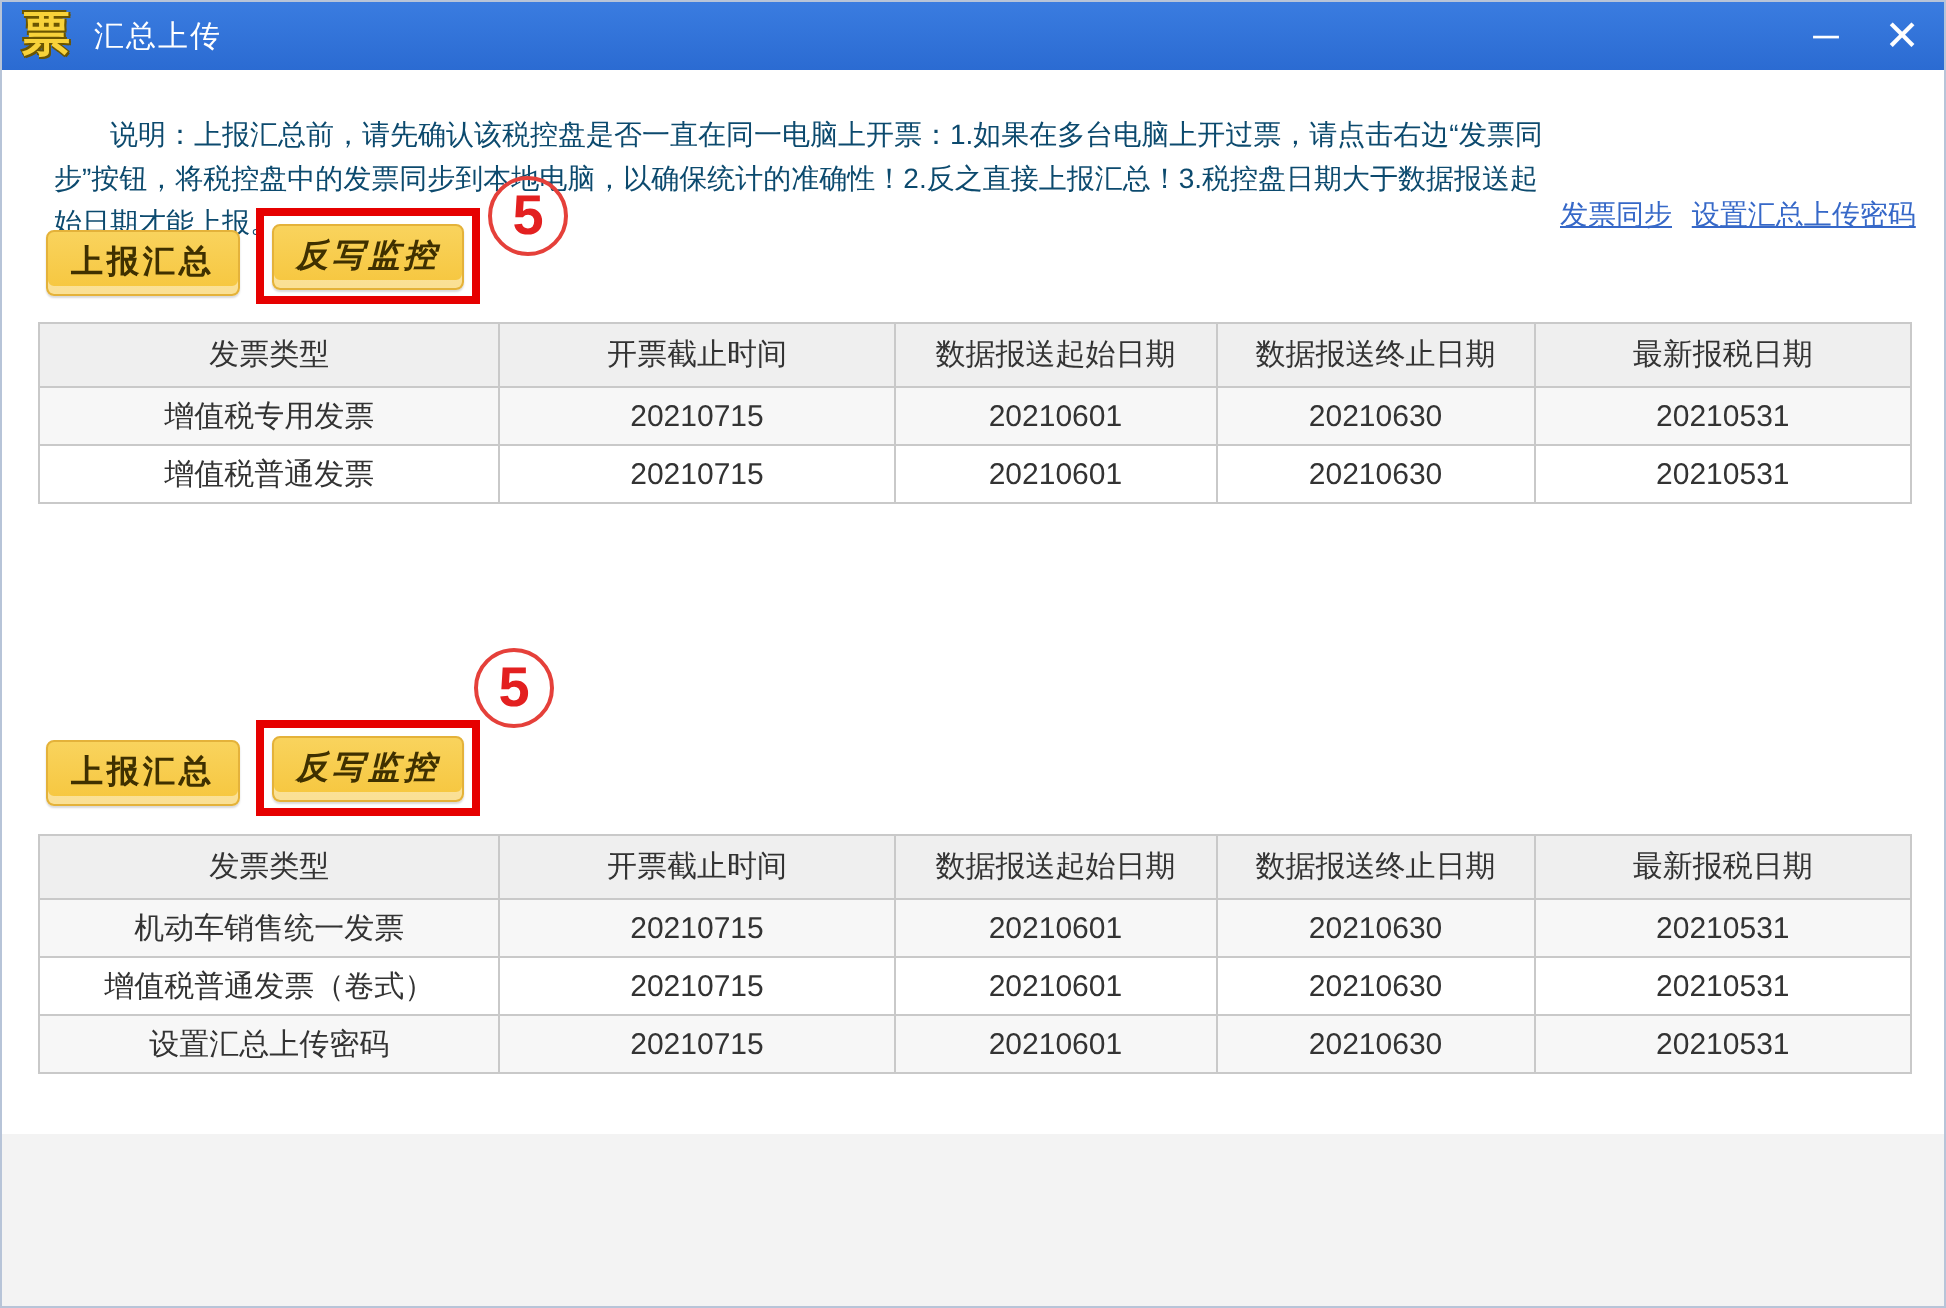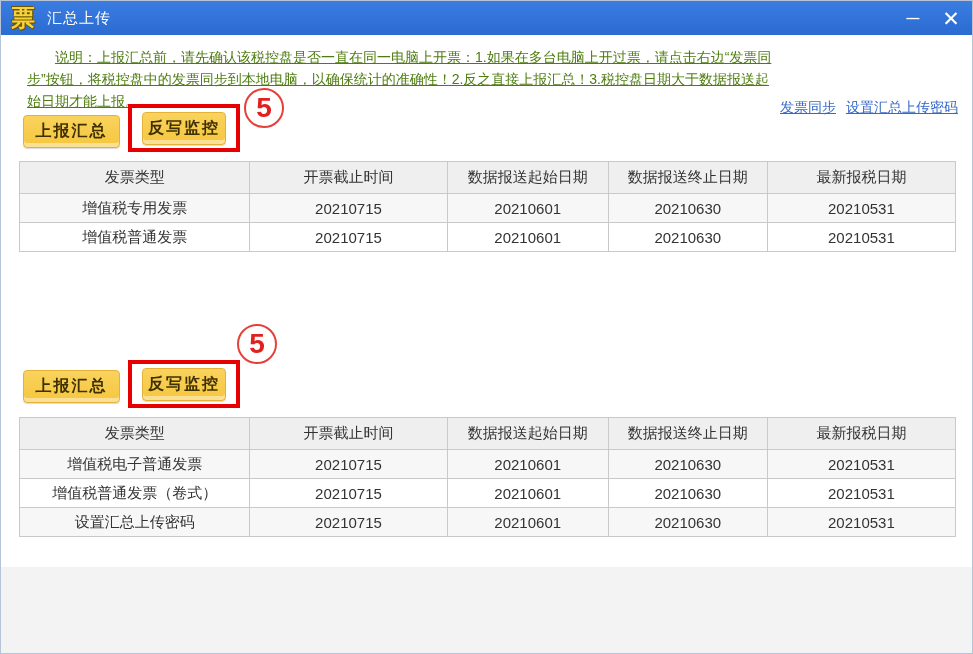--- a/index.html
+++ b/index.html
@@ -22,22 +22,22 @@
     text-shadow:1px 1px 0 #6b5500, -1px -1px 0 #6b5500, 1px 0 0 #6b5500, 0 1px 0 #6b5500;
     margin-right:12px;
   }
   .titlebar-title { font-size:15px; letter-spacing:1px; }
   .titlebar-controls { margin-left:auto; display:flex; align-items:center; gap:16px; }
   .win-btn { color:#fff; font-size:18px; line-height:1; cursor:pointer; width:22px; text-align:center; }
   .win-btn.close { font-size:21px; }
 
   
   .description {
-    position:absolute; left:26px; top:45px; width:750px;
-    font-size:14px; line-height:22px; color:#4d7c0f; text-indent:2em;text-decoration:underline;
+    position:absolute; left:26px; top:55px; width:750px;
+    font-size:14px; line-height:22px; color:#0c4a6e; text-indent:2em;
   }
   .links {
     position:absolute; left:779px; top:56px; width:186px;
     font-size:14px; white-space:nowrap;margin-top:42px;
   }
   .link { color:#3668c8; text-decoration:underline; cursor:pointer; margin-right:6px; }
 
   
   .btn {
     display:inline-flex; align-items:center; justify-content:center;
@@ -50,21 +50,21 @@
   .btn-report   { position:absolute; left:22px;  width:97px;  height:33px; }
   .btn-report.s1 { top:114px; }
   .btn-report.s2 { top:369px; }
 
   .highlight-box {
     position:absolute; border:4px solid #e60000;
     display:flex; align-items:center; justify-content:center;
   }
   .highlight-box.s1 { left:127px; top:103px; width:112px; height:48px; }
   .highlight-box.s2 { left:127px; top:359px; width:112px; height:48px; }
-  .highlight-box .btn { width:84px; height:33px; }
+  .highlight-box .btn { width:96px; height:33px;font-style:italic; }
 
   .annotation-circle {
     position:absolute; width:40px; height:40px; border:2px solid #e5403a;
     border-radius:50%; display:flex; align-items:center; justify-content:center;
     color:#e32020; font-size:28px; font-weight:bold; background:transparent;
   }
   .annotation-circle.s1 { left:243px; top:87px; }
   .annotation-circle.s2 { left:236px; top:323px; }
 
   
@@ -170,21 +170,21 @@
         <tr>
           <th>发票类型</th>
           <th>开票截止时间</th>
           <th>数据报送起始日期</th>
           <th>数据报送终止日期</th>
           <th>最新报税日期</th>
         </tr>
       </thead>
     <tbody>
         <tr>
-          <td>增值税电子普通发票</td>
+          <td>机动车销售统一发票</td>
           <td>20210715</td>
           <td>20210601</td>
           <td>20210630</td>
           <td>20210531</td>
         </tr>
         <tr>
           <td>增值税普通发票（卷式）</td>
           <td>20210715</td>
           <td>20210601</td>
           <td>20210630</td>

